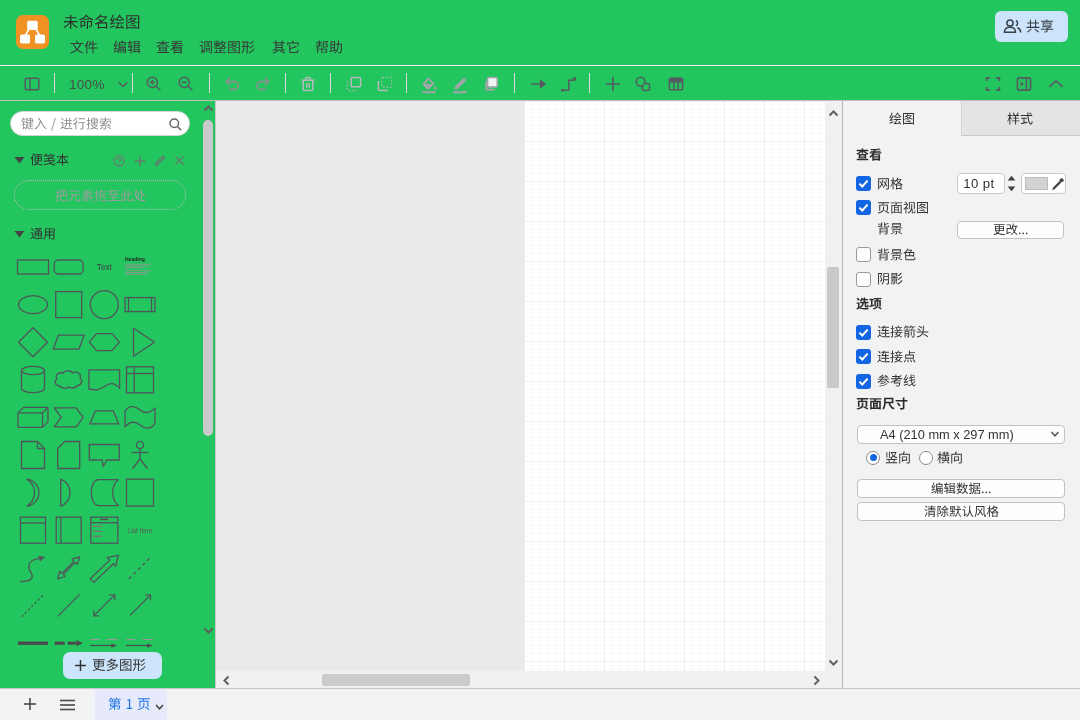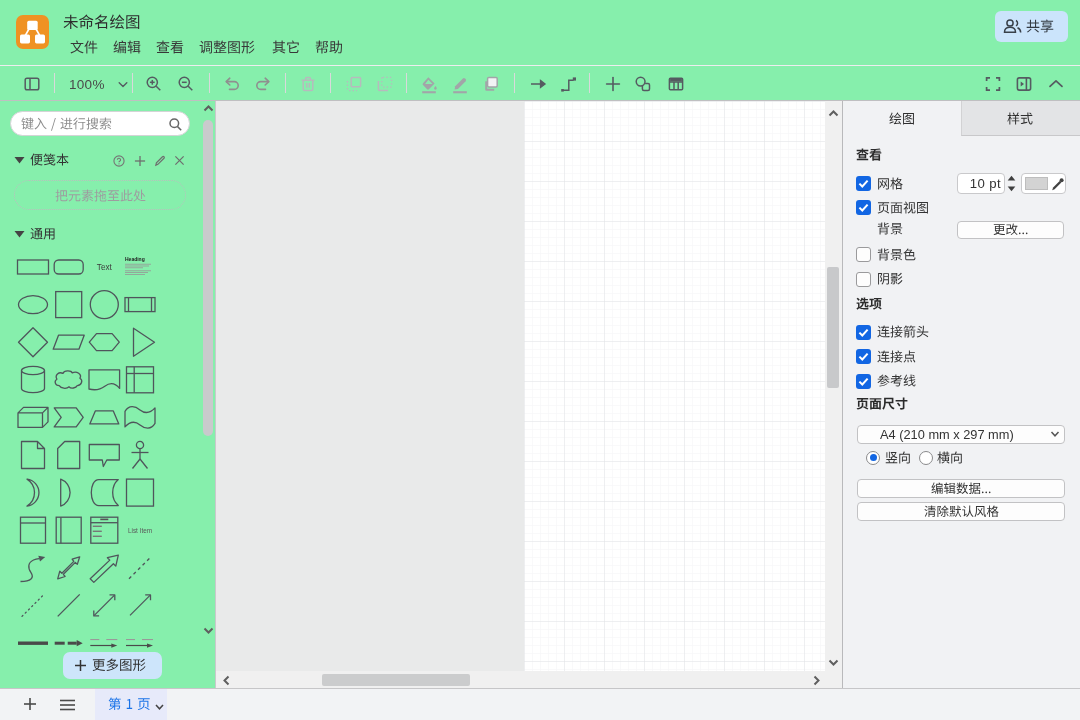--- a/index.html
+++ b/index.html
@@ -1,18 +1,18 @@
 <!DOCTYPE html>
 <html><head><meta charset="utf-8"><style>
 html,body{margin:0;padding:0;width:1080px;height:720px;overflow:hidden;
  font-family:"Liberation Sans",sans-serif;background:#f2f3f5;}
 *{box-sizing:border-box}
 .abs{position:absolute}
 </style></head><body>
-<div class="abs" style="left:0;top:0;width:1080px;height:720px;background:#86efac">
+<div class="abs" style="left:0;top:0;width:1080px;height:720px;background:#22c55e">
 
 <div class="abs" style="left:16px;top:15px;width:33px;height:34px;background:#EF9223;border-radius:7px"></div>
 <svg class="abs" style="left:16px;top:15px" width="33" height="34" viewBox="0 0 33 34">
 <g stroke="#fff" stroke-width="1.6">
         <line x1="13" y1="14" x2="9" y2="21"></line>
         <line x1="20" y1="14" x2="24" y2="21"></line>
       </g>
 <rect x="11.2" y="5.8" width="10.5" height="9.2" rx="1.6" fill="#fff"></rect>
 <rect x="4" y="19.6" width="10" height="8.8" rx="1.6" fill="#fff"></rect>
 <rect x="19" y="19.6" width="10" height="8.8" rx="1.6" fill="#fff"></rect>
@@ -567,21 +567,21 @@
         <path transform="matrix(0.0130 0 0 -0.0130 13.00 11.44)" d="M840 820C783 740 680 655 592 606C611 592 634 570 646 554C740 611 843 700 911 791ZM873 550C810 463 693 375 593 324C612 310 633 287 645 271C751 330 868 423 942 521ZM893 260C825 147 695 42 563 -17C581 -31 602 -56 615 -74C753 -6 885 106 962 234ZM186 303H474V219H186ZM417 120C452 73 490 10 508 -31L564 -1C546 38 506 99 471 145ZM179 644H485V583H179ZM179 754H485V693H179ZM108 805V532H558V805ZM154 143C131 90 95 38 56 0C71 -10 97 -30 109 -41C149 0 192 65 218 124ZM270 514C278 500 286 484 293 468H59V407H593V468H373C364 489 352 512 340 530ZM116 357V165H292V0C292 -9 290 -12 278 -12C267 -13 233 -13 192 -12C202 -30 212 -55 215 -75C271 -75 309 -74 334 -64C359 -53 366 -36 366 -1V165H547V357Z"></path>
       </g>
     </svg>
 <svg style="position:absolute;left:877.0px;top:222.16px;overflow:visible;" width="28.0" height="16.2">
       <g fill="#333">
         <path transform="matrix(0.0130 0 0 -0.0130 0.00 11.44)" d="M735 378V293H273V378ZM198 436V-80H273V93H735V4C735 -10 729 -15 713 -16C697 -16 638 -16 580 -14C590 -33 601 -61 605 -81C685 -81 737 -80 769 -69C800 -58 811 -38 811 3V436ZM273 238H735V148H273ZM330 841V753H79V692H330V602C225 584 125 568 54 558L66 493L330 543V469H404V841ZM550 840V576C550 499 574 478 670 478C689 478 819 478 840 478C914 478 936 504 945 602C924 606 894 617 878 628C874 555 867 543 833 543C805 543 698 543 678 543C633 543 625 548 625 576V654C721 676 828 708 905 741L852 795C798 768 709 738 625 714V840Z"></path>
         <path transform="matrix(0.0130 0 0 -0.0130 13.00 11.44)" d="M242 640H755V576H242ZM242 753H755V690H242ZM265 290H736V195H265ZM623 66C715 31 830 -26 888 -66L939 -17C877 24 761 78 671 110ZM291 114C231 66 132 20 44 -9C61 -21 87 -48 100 -63C185 -28 292 29 359 86ZM433 506C443 493 453 477 462 461H56V399H941V461H543C533 482 518 505 502 524H830V804H170V524H487ZM193 346V140H462V-6C462 -17 459 -20 445 -21C431 -22 382 -22 330 -20C340 -37 350 -61 353 -80C424 -80 470 -80 499 -70C529 -61 538 -45 538 -8V140H811V346Z"></path>
       </g>
     </svg>
 <div class="abs" style="left:957px;top:173px;width:48px;height:21px;background:#fff;border:1px solid #c9c9cb;border-radius:4px"></div>
-<div class="abs" style="left:957px;top:176px;width:44px;height:15px;font-size:13.2px;color:#333;text-align:right;letter-spacing:0.4px">10 pt</div>
+<div class="abs" style="left:957px;top:176px;width:44px;height:15px;font-size:13.2px;color:#333;text-align:center;letter-spacing:0.4px">10 pt</div>
 <svg class="abs" style="left:1006px;top:174px" width="11" height="19" viewBox="0 0 11 19">
       <path d="M5.5 1.8 L9.3 6.6 H1.7 Z" fill="#3f3f3f"></path>
       <path d="M5.5 17.2 L9.3 12.4 H1.7 Z" fill="#3f3f3f"></path>
     </svg>
 <div class="abs" style="left:1021px;top:173px;width:45px;height:21px;background:#fff;border:1px solid #c9c9cb;border-radius:4px"></div>
 <div class="abs" style="left:1025px;top:177px;width:23px;height:13px;background:#d3d3d3;border:1px solid #bdbdbd"></div>
 <svg class="abs" style="left:1051px;top:176.5px" width="13" height="14" viewBox="0 0 13 14">
       <g fill="#424242">
         <path d="M8.6 3.9 L10.3 5.6 L3.6 12.3 L1.2 13.2 L2.1 10.4 Z"></path>
         <circle cx="10.6" cy="3.2" r="2"></circle>

